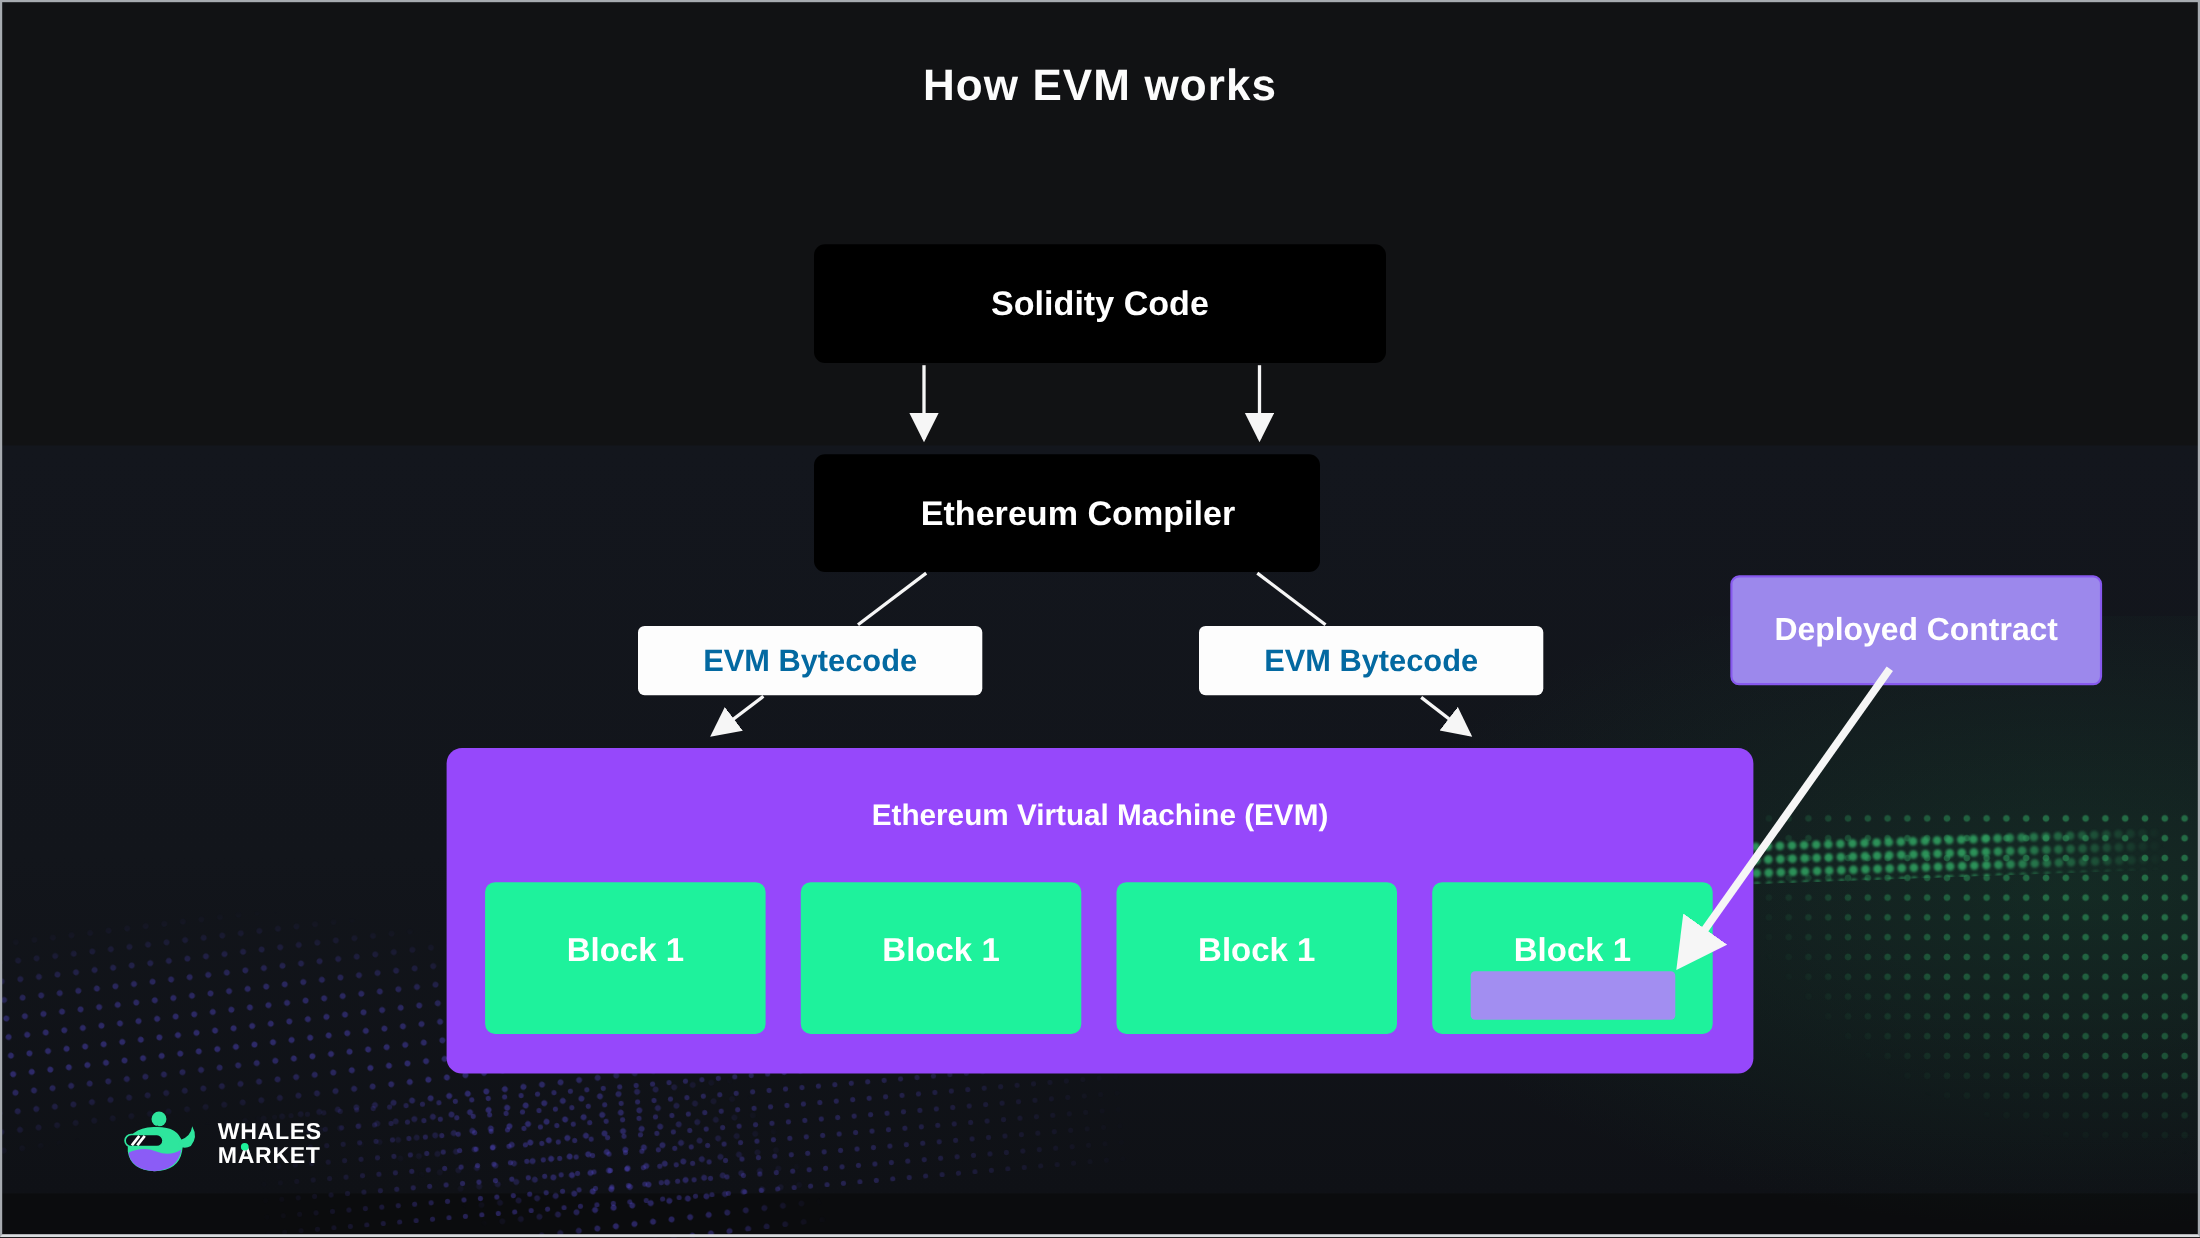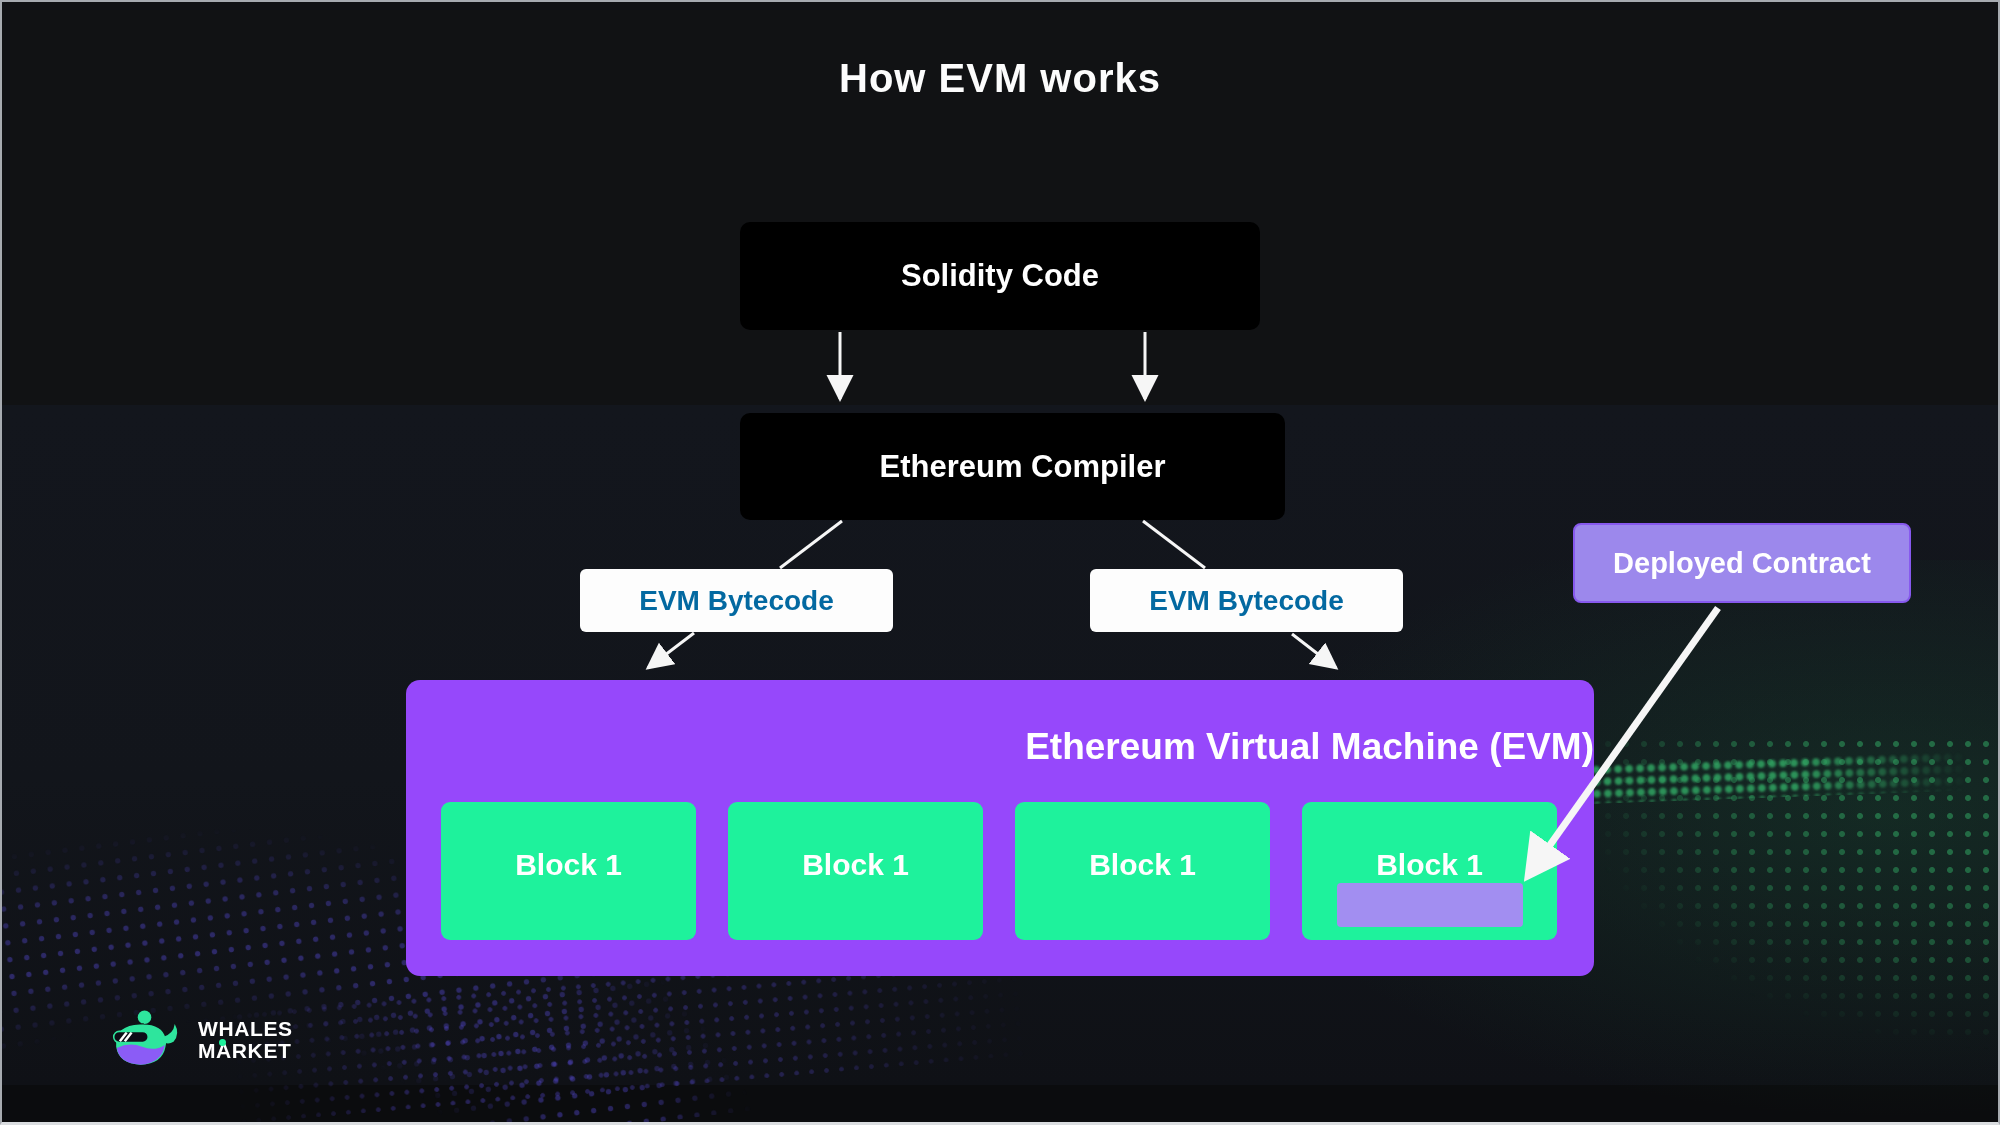--- a/index.html
+++ b/index.html
@@ -59,36 +59,36 @@
   }
   
   .title{
     position:absolute;left:0;top:56px;width:2000px;z-index:10;
     text-align:center;color:#fcfcfc;font-size:40px;font-weight:700;letter-spacing:1px;
   }
   
   .node{position:absolute;display:flex;align-items:center;justify-content:center;z-index:10;box-sizing:border-box;}
   .purple{background:#000000;color:#fff;border-radius:10px;}
   .node-solidity{left:740px;top:222px;width:520px;height:108px;font-size:31px;font-weight:600;}
-  .node-compiler{left:740px;top:413px;width:545px;height:107px;font-size:31px;font-weight:600;padding-left:20px;}
+  .node-compiler{left:740px;top:413px;width:460px;height:107px;font-size:31px;font-weight:600;padding-left:20px;}
   .white-box{background:#fdfdfd;color:#0369a1;border-radius:6px;font-size:28px;font-weight:600;}
   .node-bytecode-left{left:580px;top:569px;width:313px;height:63px;}
   .node-bytecode-right{left:1090px;top:569px;width:313px;height:63px;}
   .node-deployed{
-    left:1573px;top:523px;width:338px;height:80px;font-size:29px;font-weight:600;
+    left:1573px;top:523px;width:338px;height:100px;font-size:29px;font-weight:600;
     background:#9c88ec;color:#fff;border:2px solid#8759ee;border-radius:8px;
   }
   
   .evm-box{
     position:absolute;left:406px;top:680px;width:1188px;height:296px;z-index:10;
     background:#9648fb;border-radius:14px;
   }
   .evm-label{
-    position:absolute;left:0;top:46px;width:100%;text-align:right;
-    color:#fff;font-size:37px;font-weight:600;
+    position:absolute;left:0;top:46px;width:100%;text-align:center;
+    color:#fff;font-size:27px;font-weight:600;
   }
   .blocks-row{
     position:absolute;left:35px;top:122px;width:1116px;height:138px;
     display:flex;gap:32px;
   }
   .block{
     position:relative;width:255px;height:138px;background:#1ef29c;border-radius:9px;
     color:#fff;font-size:30px;font-weight:600;text-align:center;
     padding-top:46px;box-sizing:border-box;
   }

